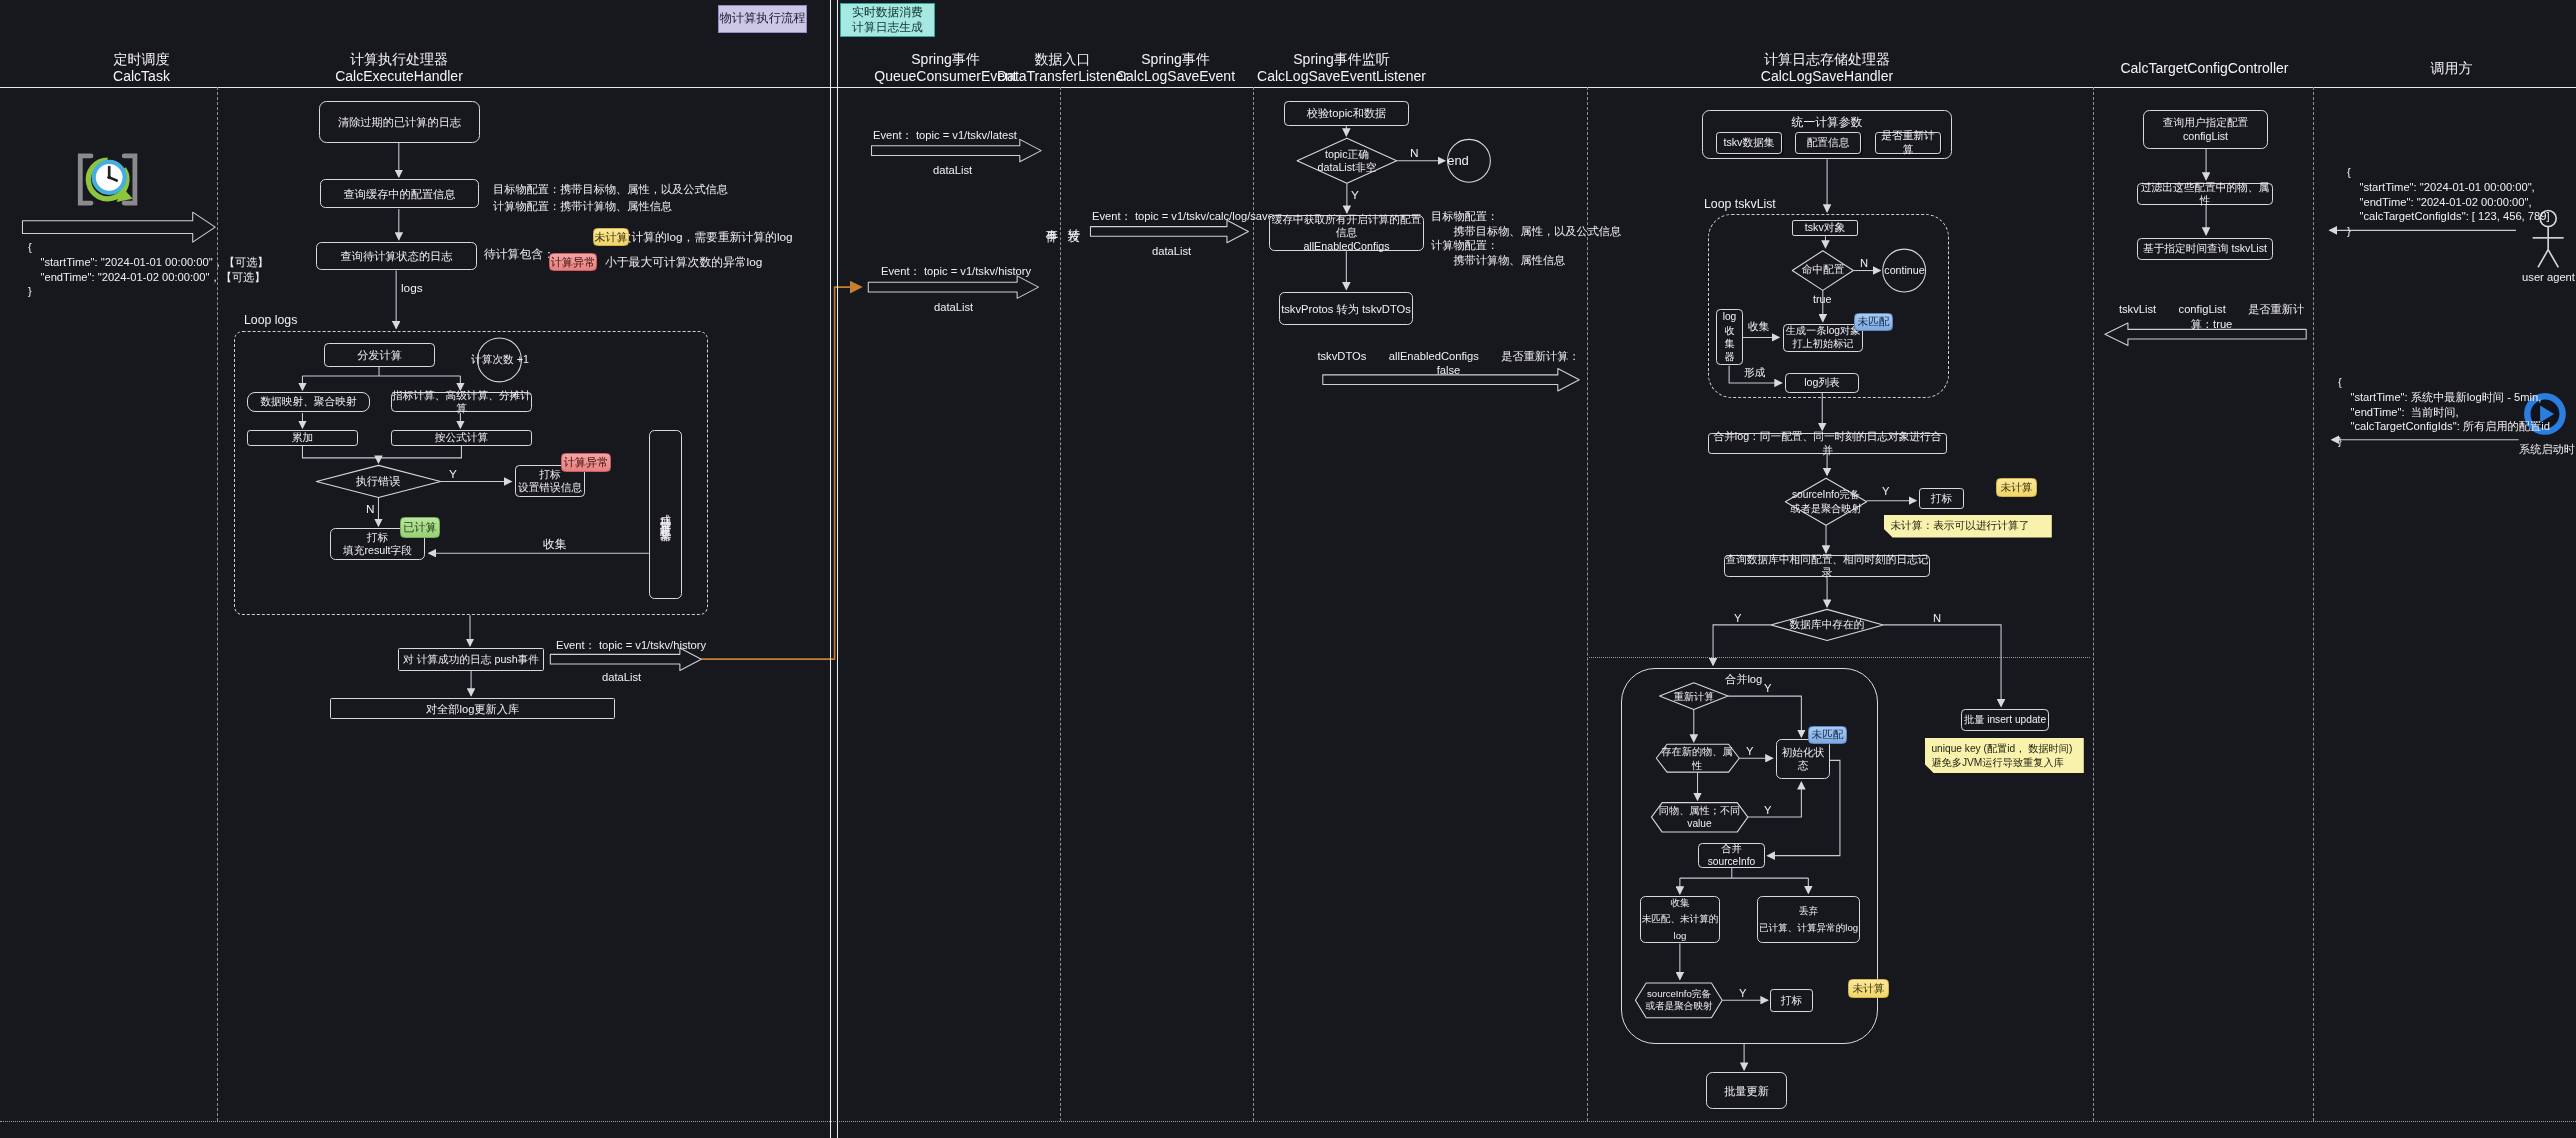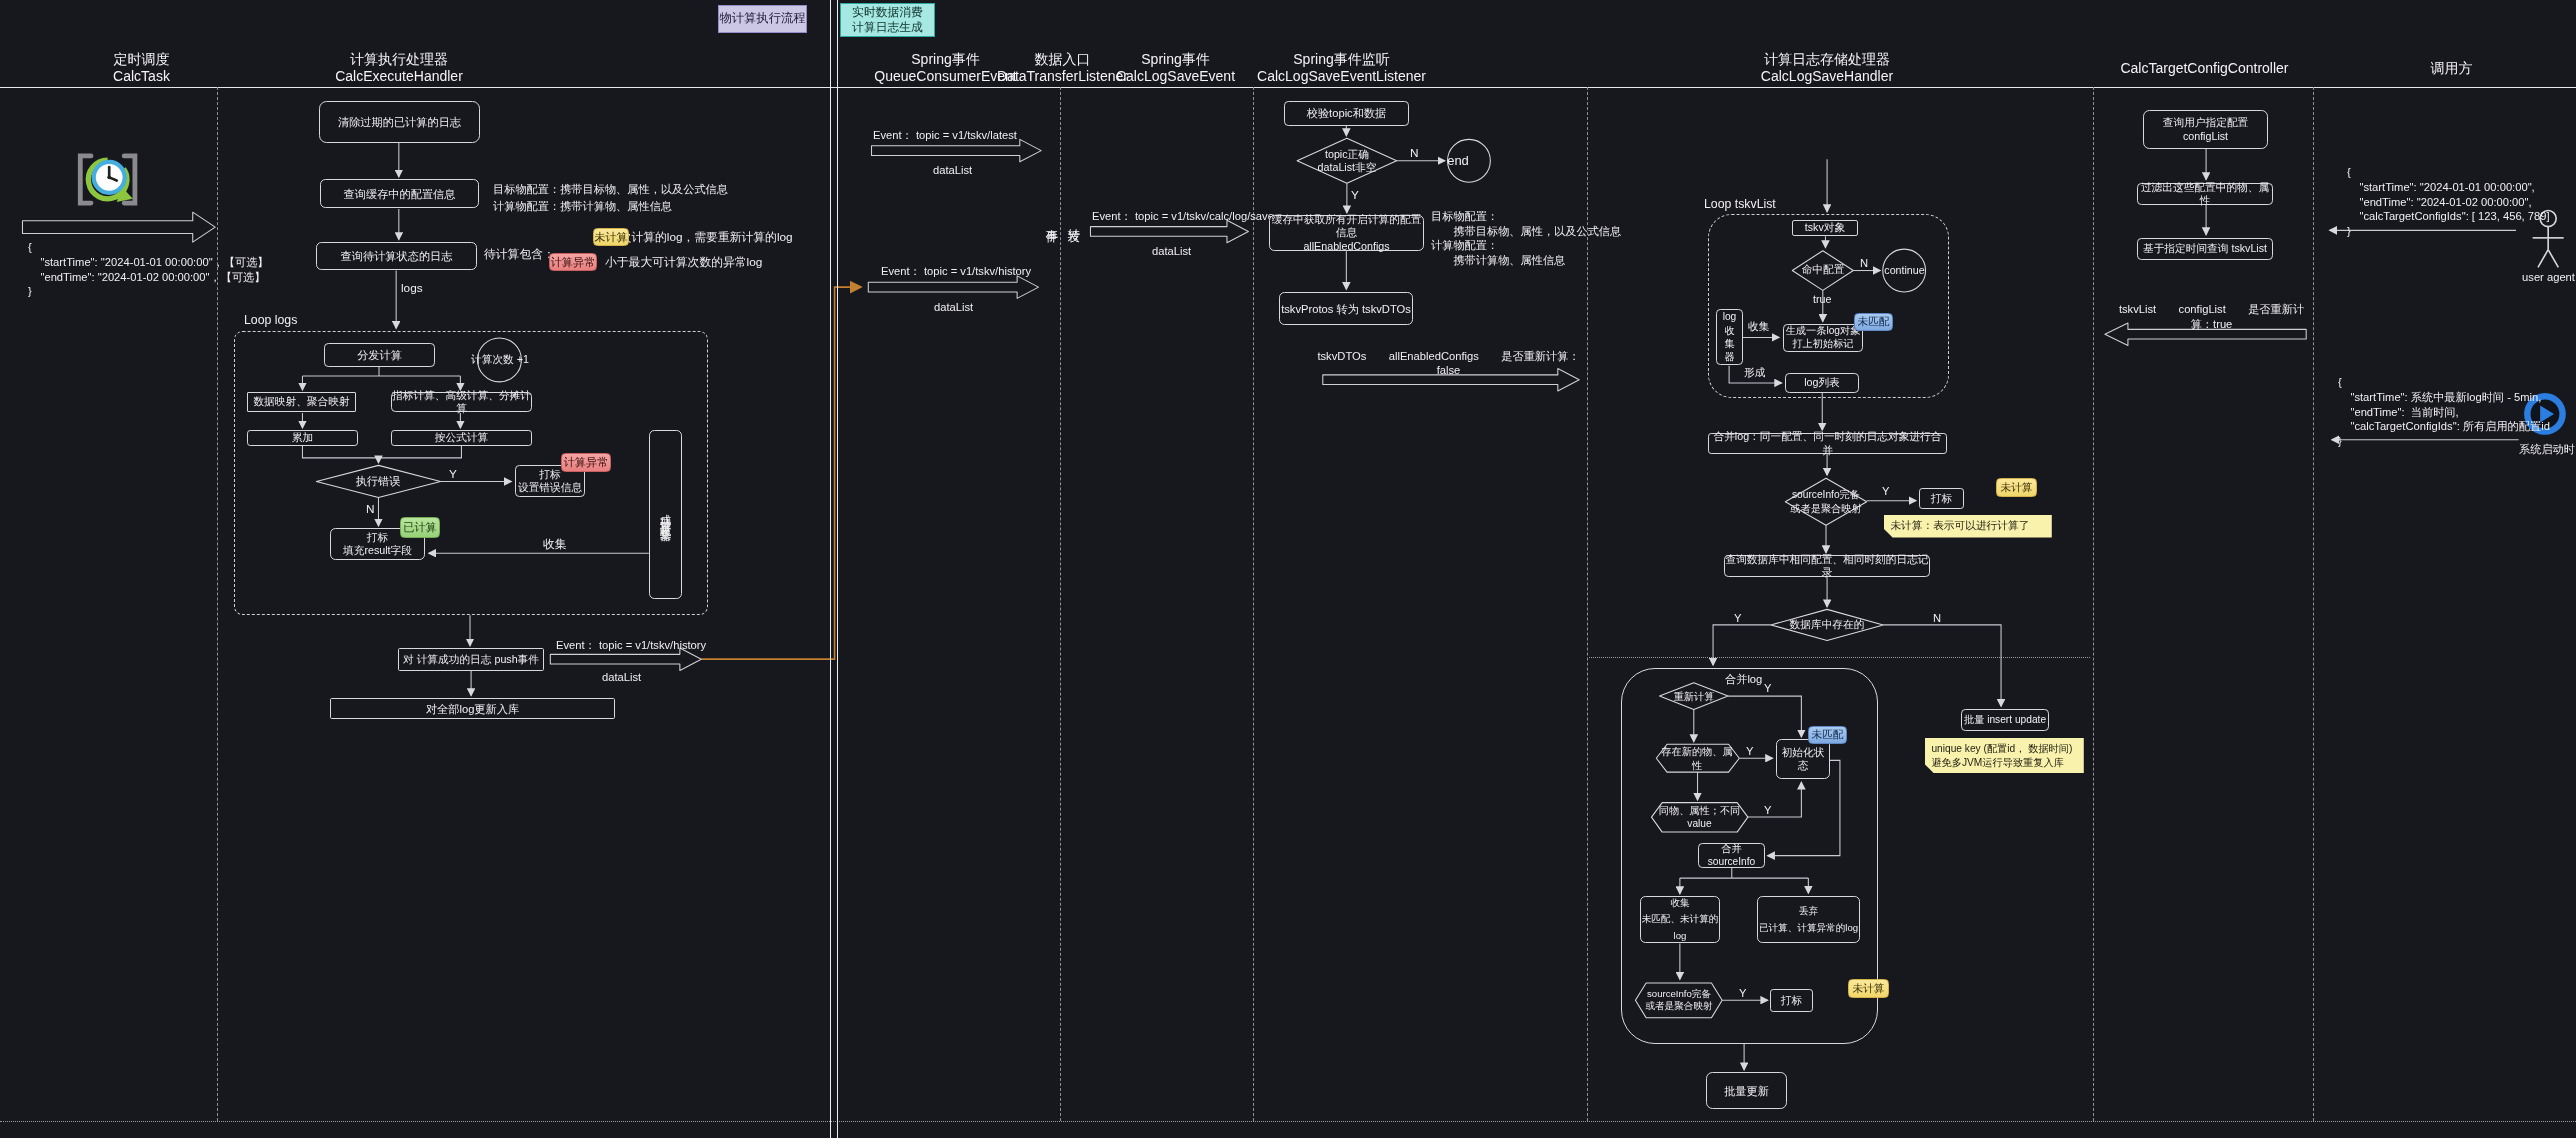--- a/index.html
+++ b/index.html
@@ -216,21 +216,21 @@
   <div class="badge br" style="left:549px;top:253px;width:48px;height:18px">计算异常</div>
   <div class="lbl" style="left:605px;top:255px;z-index:3">小于最大可计算次数的异常log</div>
   <div class="lbl" style="left:401px;top:281px;z-index:3">logs</div>
 
   <div class="lbl" style="left:244px;top:313px;font-size:12.3px;z-index:3">Loop logs</div>
   <div class="abs" style="left:234px;top:331px;width:474px;height:284px;border:1.1px dashed #cfcfd6;border-radius:8.6px;z-index:1"></div>
 
   <div class="box" style="left:324px;top:343px;width:111px;height:23.6px;border-radius:4.3px;z-index:3">分发计算</div>
   <div class="abs ctr" style="left:465px;top:350px;width:70px;height:19px;font-size:10.7px;z-index:3">计算次数 +1</div>
 
-  <div class="box" style="left:247px;top:392px;width:109px;height:20.3px;border-radius:1px;font-size:10.7px;z-index:3">数据映射、聚合映射</div>
+  <div class="box" style="left:247px;top:392px;width:123px;height:20.3px;border-radius:8px;font-size:10.7px;z-index:3">数据映射、聚合映射</div>
   <div class="box" style="left:391px;top:392px;width:141px;height:20.3px;border-radius:4.3px;font-size:10.7px;z-index:3">指标计算、高级计算、分摊计算</div>
   <div class="box" style="left:247px;top:430px;width:111px;height:16px;border-radius:3.2px;font-size:10.7px;z-index:3">累加</div>
   <div class="box" style="left:391px;top:430px;width:141px;height:16px;border-radius:3.2px;font-size:10.7px;z-index:3">按公式计算</div>
 
   <div class="abs ctr" style="left:346px;top:474px;width:64px;height:14px;font-size:11.2px;z-index:3">执行错误</div>
   <div class="lbl" style="left:449px;top:467px;z-index:3">Y</div>
   <div class="lbl" style="left:366px;top:502px;z-index:3">N</div>
 
   <div class="box" style="left:515px;top:465px;width:70px;height:32px;border-radius:4.3px;font-size:10.7px;z-index:3">打标
 设置错误信息</div>
@@ -269,20 +269,26 @@
   <div class="lbl" style="left:1351px;top:188px;z-index:3">Y</div>
   <div class="box" style="left:1269px;top:215px;width:155px;height:36px;font-size:10.7px;z-index:3">缓存中获取所有开启计算的配置信息
 allEnabledConfigs</div>
   <div class="lbl" style="left:1431px;top:209px;font-size:11.2px;line-height:1.3;z-index:3">目标物配置：
 　　携带目标物、属性，以及公式信息
 计算物配置：
 　　携带计算物、属性信息</div>
   <div class="box" style="left:1279px;top:292px;width:134px;height:33px;z-index:3">tskvProtos 转为 tskvDTOs</div>
   <div class="abs ctr" style="left:1312px;top:355px;width:273px;height:14px;font-size:11.2px;z-index:3">tskvDTOs　　allEnabledConfigs　　是否重新计算：false</div>
 
+  <div class="abs" style="left:1702px;top:110px;width:250px;height:49px;border:1.1px solid #d8d8de;border-radius:7.5px;background:#17171e;z-index:3">
+    <div class="abs" style="left:0;top:4.3px;width:248px;text-align:center;font-size:11.8px">统一计算参数</div>
+    <div class="abs ctr" style="left:13px;top:21.4px;width:66px;height:21.4px;border:1.1px solid #d8d8de;border-radius:3.2px;font-size:10.7px;box-shadow:1.6px 1.6px 0 rgba(0,0,0,.55)">tskv数据集</div>
+    <div class="abs ctr" style="left:92px;top:21.4px;width:66px;height:21.4px;border:1.1px solid #d8d8de;border-radius:3.2px;font-size:10.7px;box-shadow:1.6px 1.6px 0 rgba(0,0,0,.55)">配置信息</div>
+    <div class="abs ctr" style="left:172px;top:21.4px;width:66px;height:21.4px;border:1.1px solid #d8d8de;border-radius:3.2px;font-size:10.7px;box-shadow:1.6px 1.6px 0 rgba(0,0,0,.55)">是否重新计算</div>
+  </div>
 
   <div class="lbl" style="left:1704px;top:197px;font-size:12.3px;z-index:3">Loop tskvList</div>
   <div class="abs" style="left:1708px;top:214px;width:241px;height:184px;border:1.1px dashed #cfcfd6;border-radius:23.6px;z-index:1"></div>
 
   <div class="box" style="left:1792px;top:220px;width:66px;height:16px;border-radius:2.1px;font-size:10.7px;z-index:3">tskv对象</div>
   <div class="abs ctr" style="left:1796px;top:263px;width:54px;height:14px;font-size:10.7px;z-index:3">命中配置</div>
   <div class="lbl" style="left:1860px;top:256px;font-size:11.2px;z-index:3">N</div>
   <div class="abs ctr" style="left:1883px;top:263px;width:43px;height:14px;font-size:10.7px;z-index:3">continue</div>
   <div class="lbl" style="left:1813px;top:293px;font-size:10.7px;z-index:3">true</div>
 

